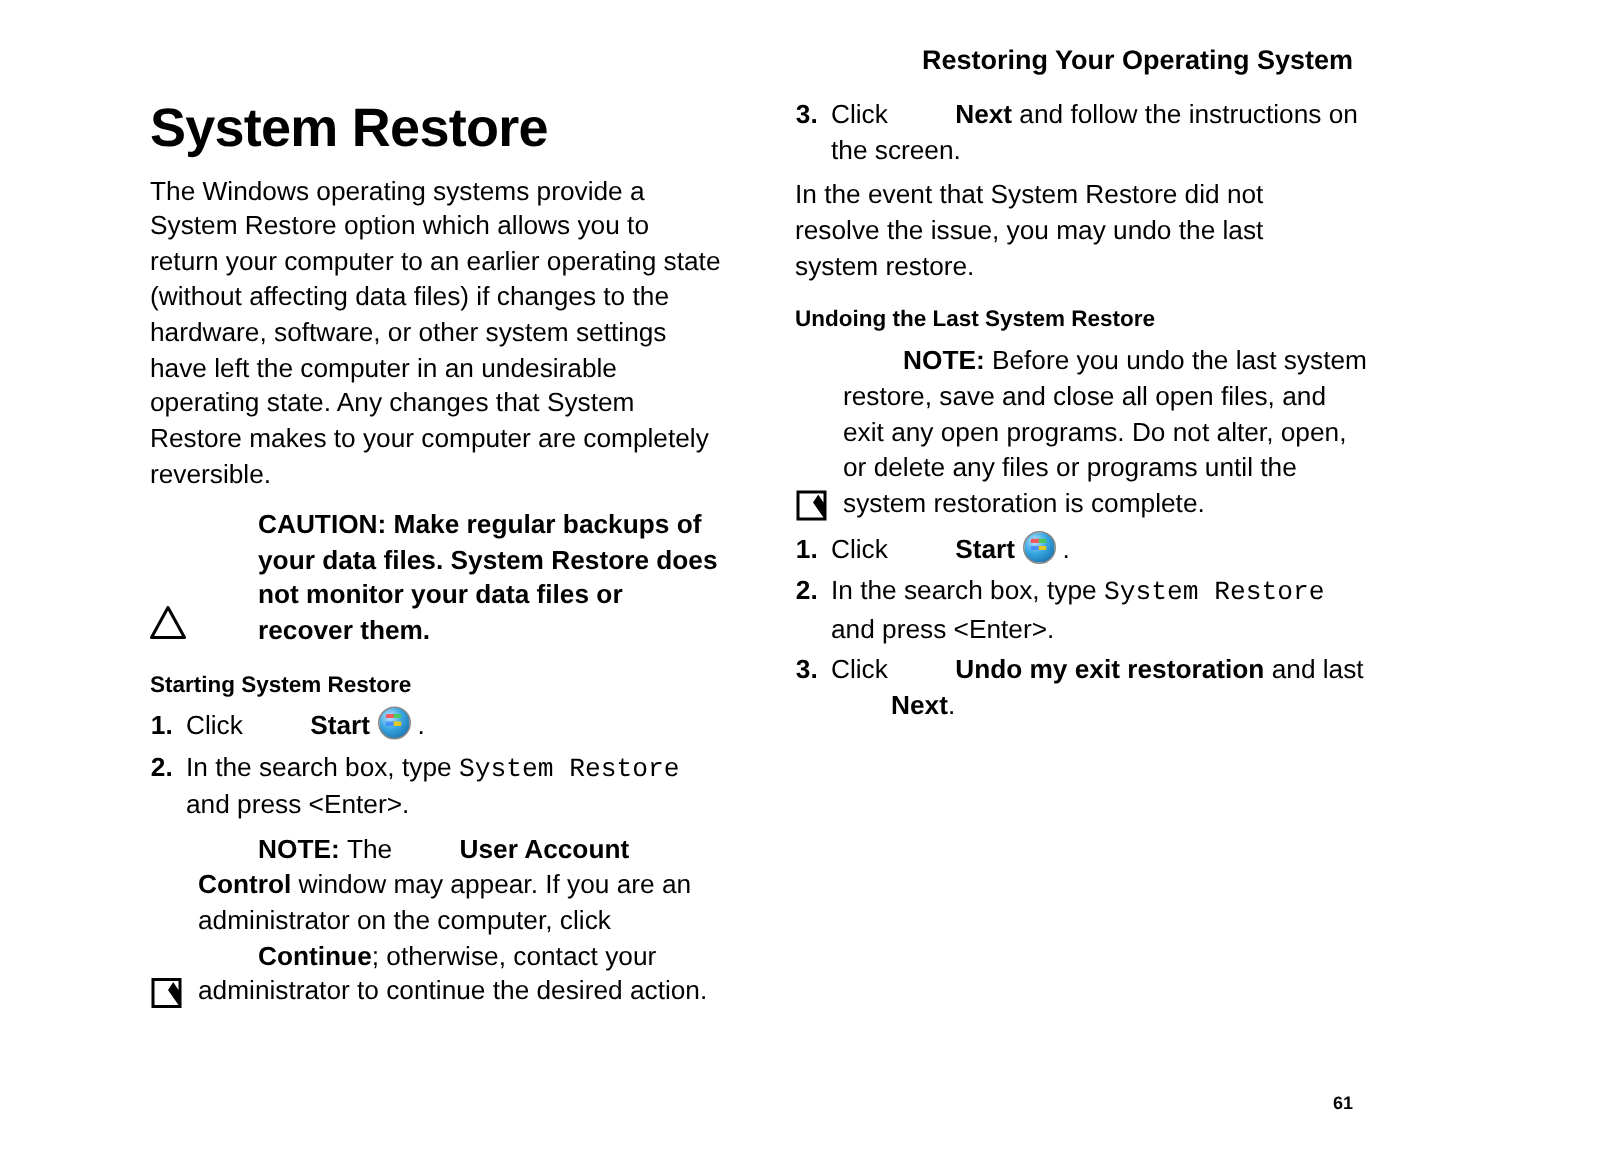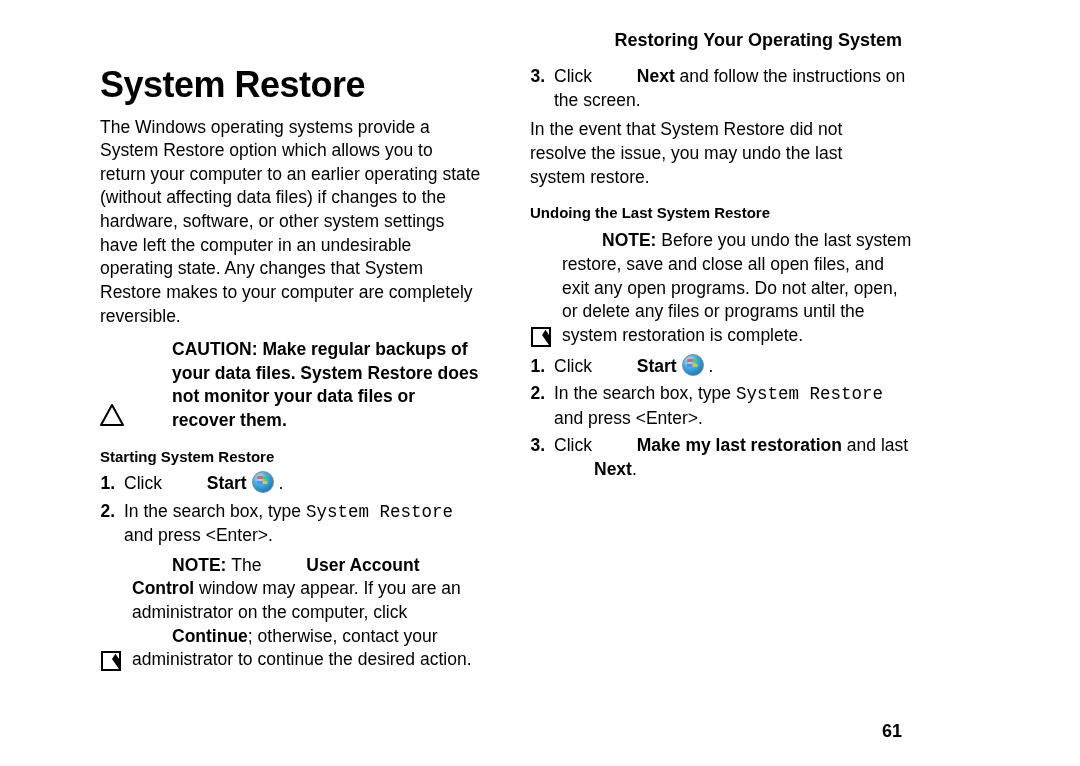--- a/index.html
+++ b/index.html
@@ -96,21 +96,21 @@
     opacity: 0.85;
   }
   .mono {
     font-family: "Courier New", monospace;
   }
   .page-number {
     position: absolute;
     bottom: 24px;
     right: 40px;
     font-weight: bold;
-    font-size: 18px;
+    font-size: 12px;
   }
   .bold { font-weight: bold; padding-left: 40px; }
   .note-icon-svg { display:block; }
 </style>
 </head>
 <body>
 
 <div class="page">
 
   <div class="header">Restoring Your Operating System</div>
@@ -188,21 +188,21 @@
 
       <ol>
         <li>
           <span>Click </span><span class="bold">Start</span>
           <span class="start-orb"></span> .
         </li>
         <li>
           <span>In the search box, type </span><span class="mono">System Restore</span><span> and press &lt;Enter&gt;.</span>
         </li>
         <li>
-          <span>Click </span><span class="bold">Make my last restoration</span><span> and last </span><span class="bold">Next</span><span>.</span>
+          <span>Click </span><span class="bold">Undo my exit restoration</span><span> and last </span><span class="bold">Next</span><span>.</span>
         </li>
       </ol>
 
     </div>
   </div>
 
   <div class="page-number">61</div>
 </div>
 
 </body></html>

